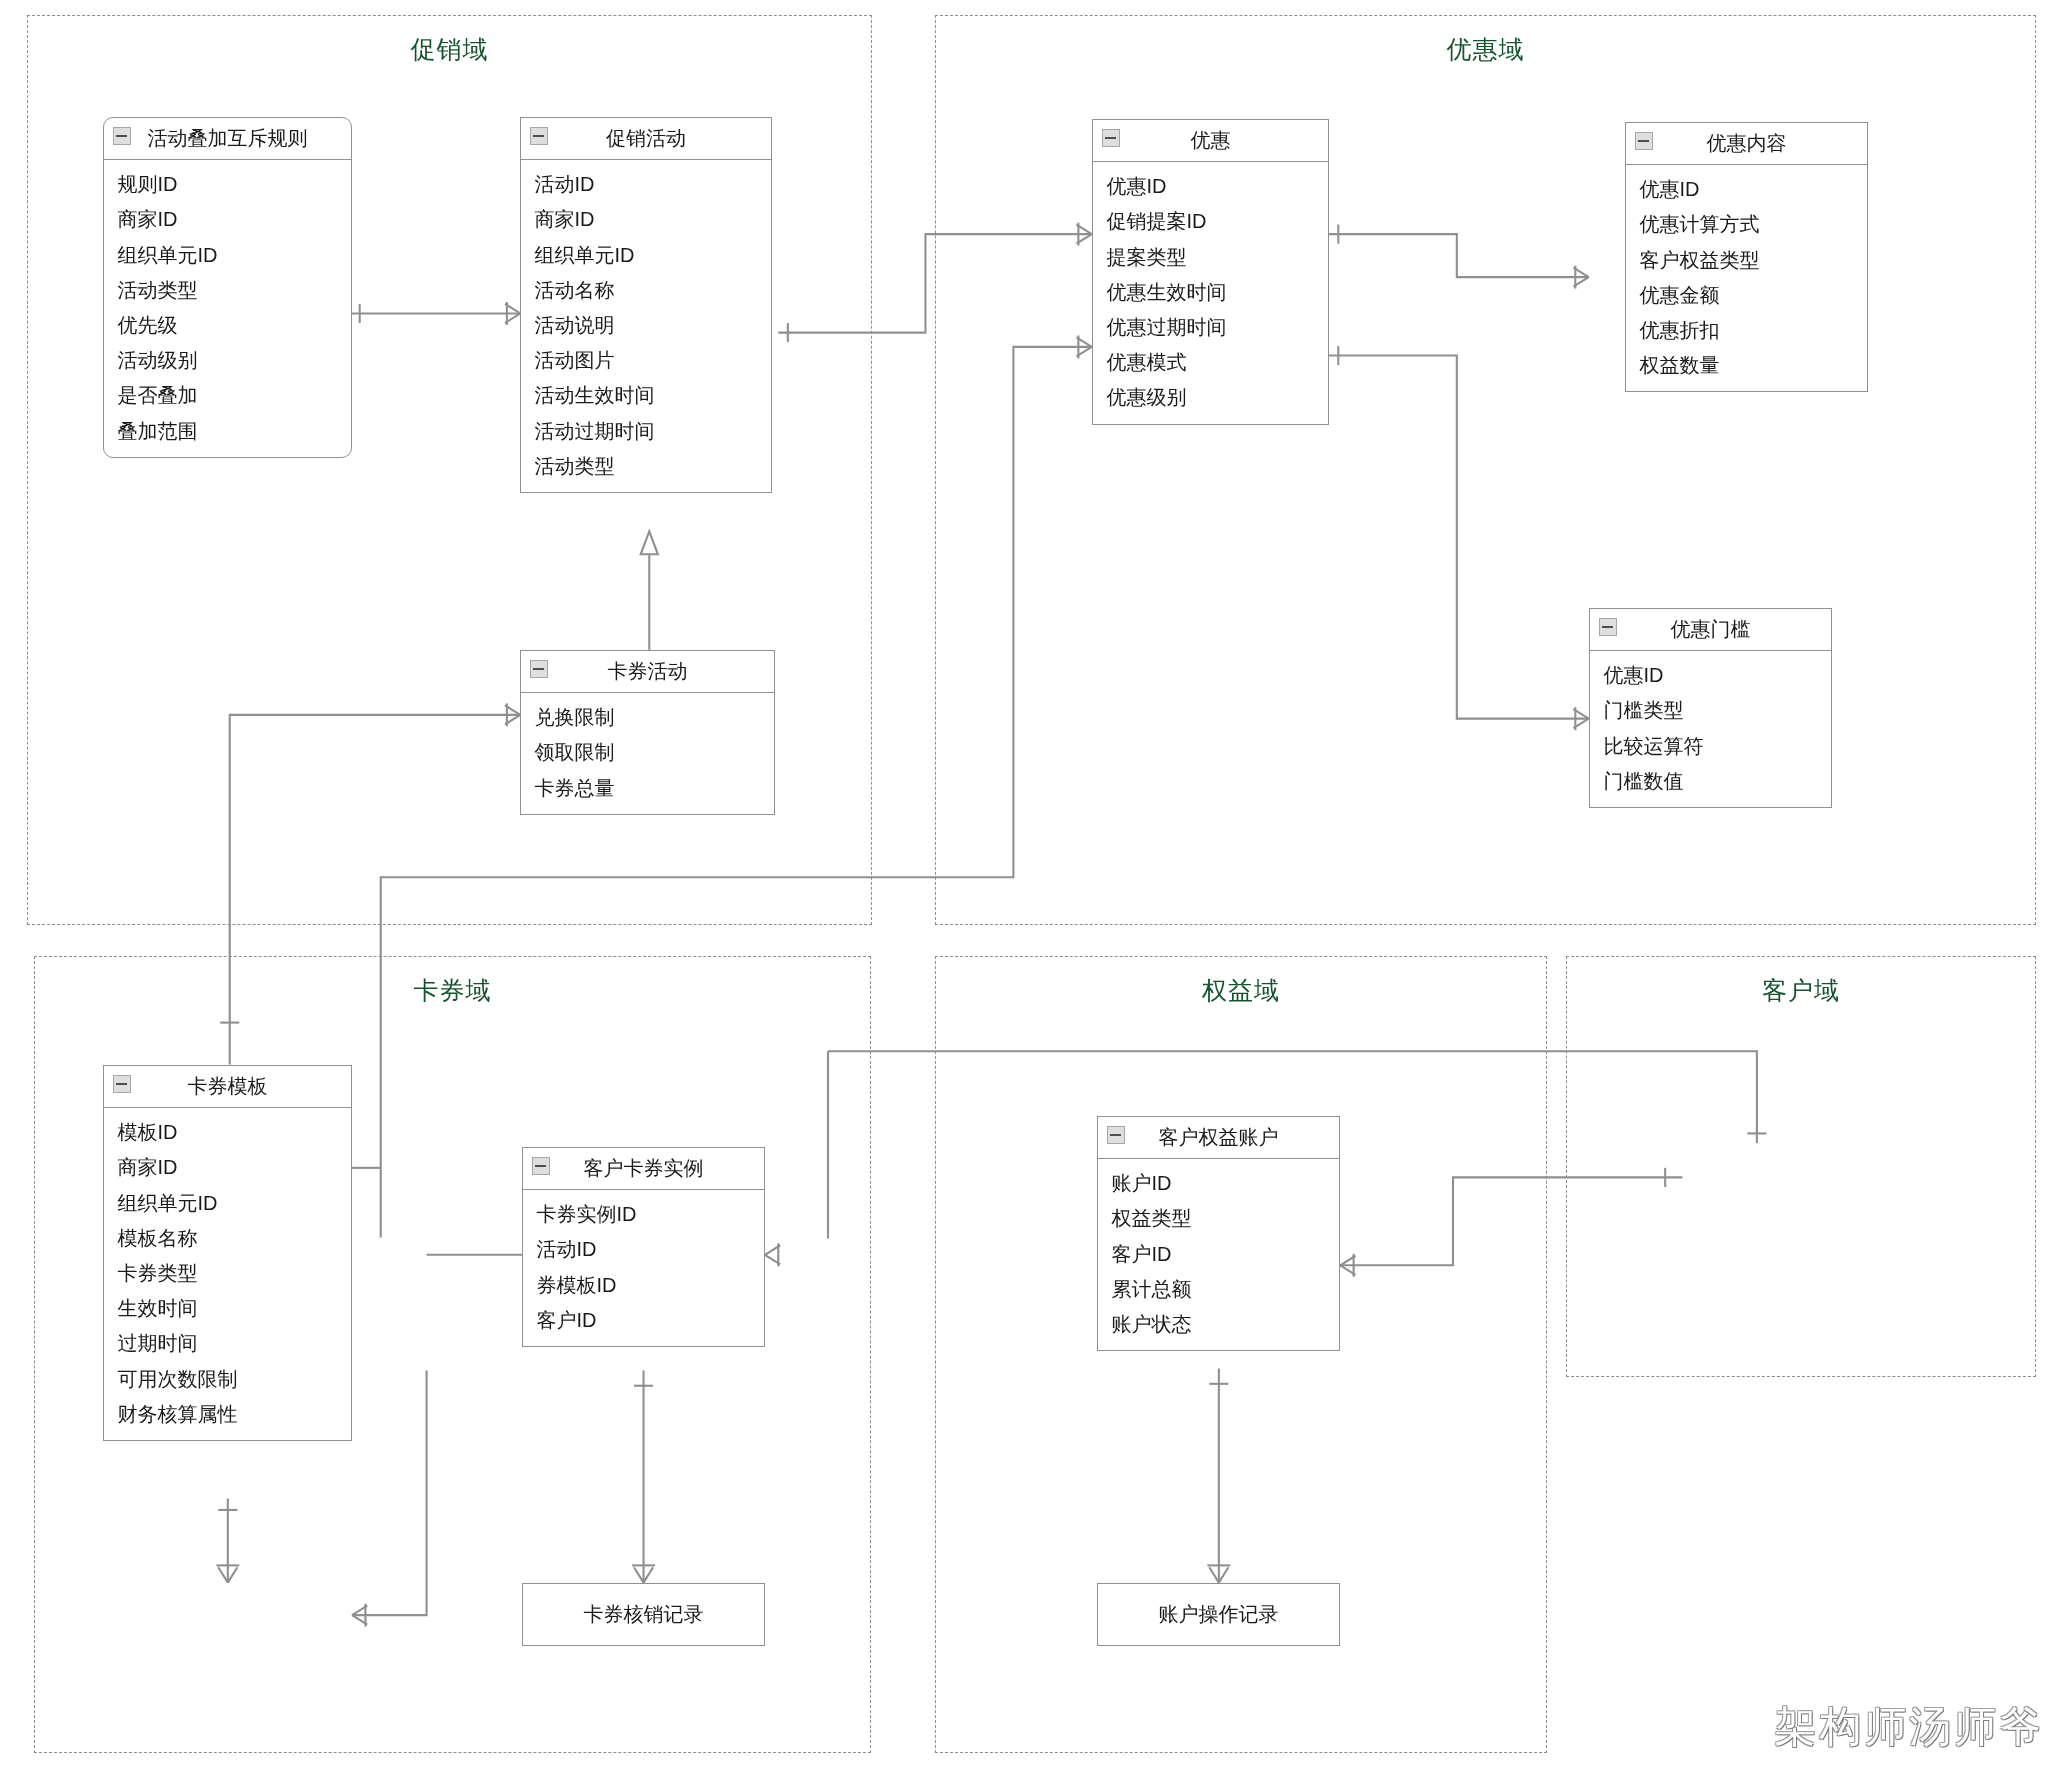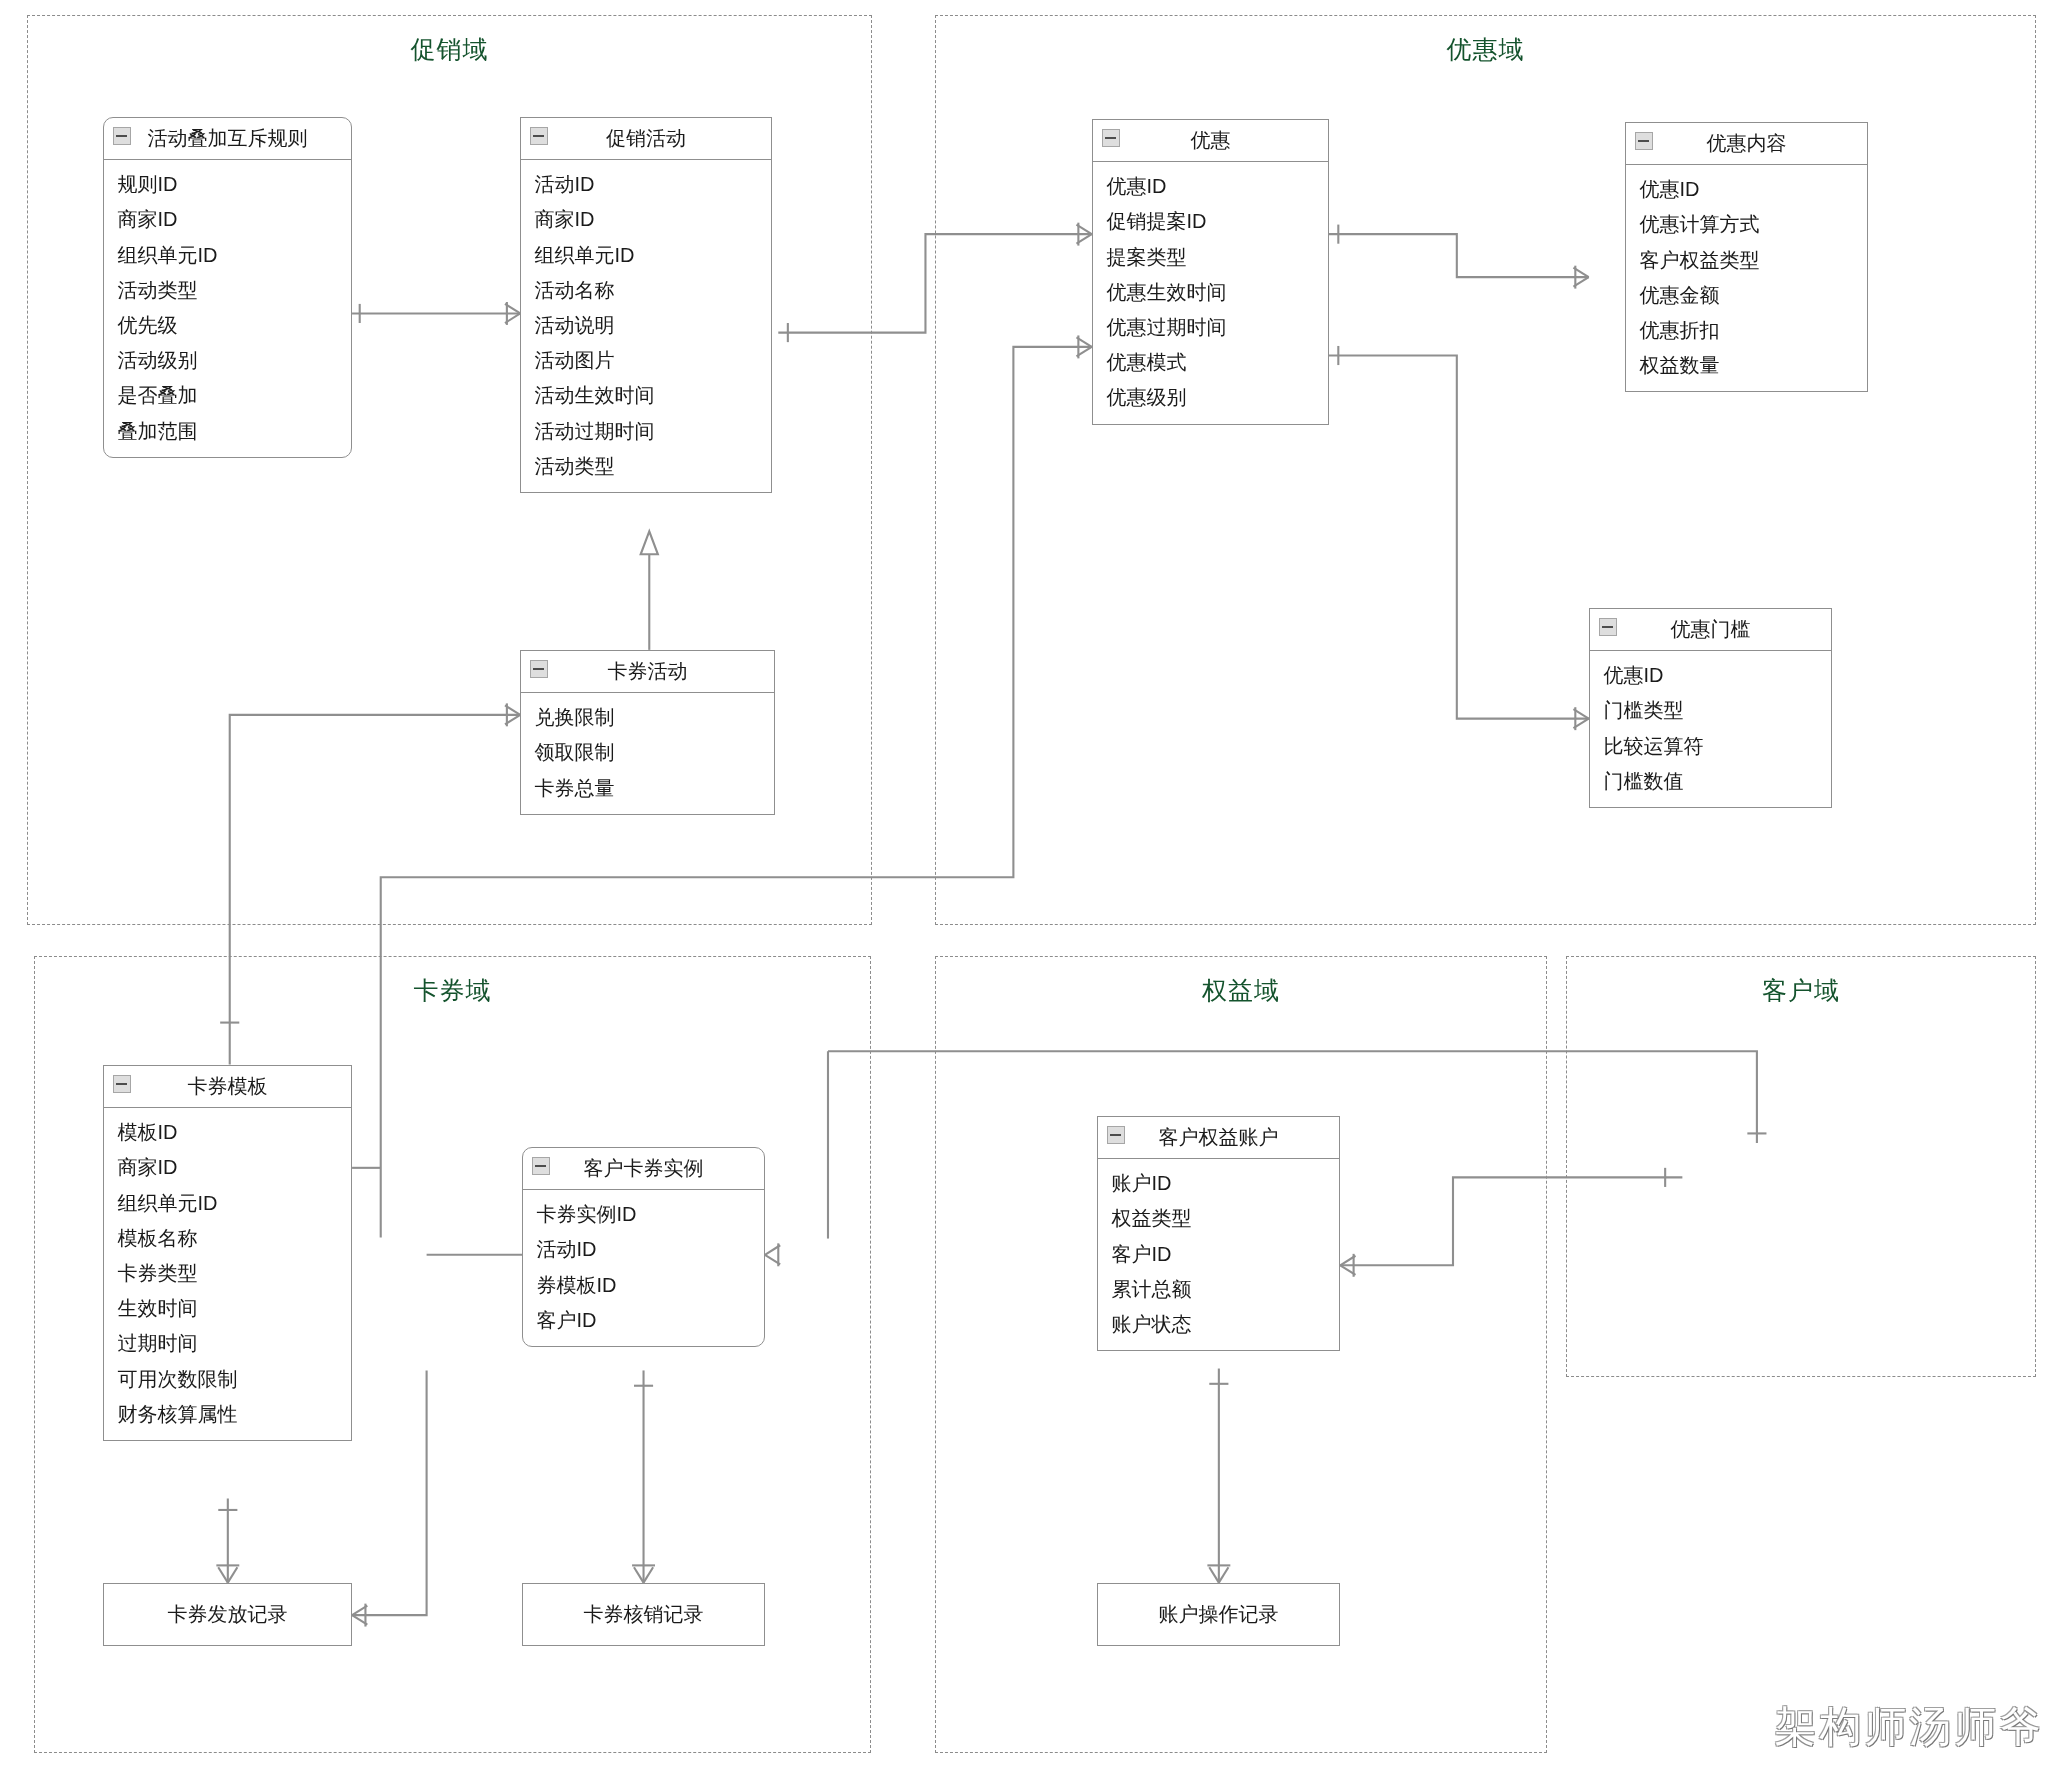--- a/index.html
+++ b/index.html
@@ -333,21 +333,21 @@
       <div class="attr">组织单元ID</div>
       <div class="attr">模板名称</div>
       <div class="attr">卡券类型</div>
       <div class="attr">生效时间</div>
       <div class="attr">过期时间</div>
       <div class="attr">可用次数限制</div>
       <div class="attr">财务核算属性</div>
     </div>
   </div>
 
-  <div class="entity" style="left:522px; top:1147px; width:243px;border-radius:10px;">
+  <div class="entity" style="left:522px; top:1147px; width:243px;">
     <div class="entity-head">
       <span class="minus-icon"></span>
       <span class="entity-title">客户卡券实例</span>
     </div>
     <div class="attrs">
       <div class="attr">卡券实例ID</div>
       <div class="attr">活动ID</div>
       <div class="attr">券模板ID</div>
       <div class="attr">客户ID</div>
     </div>
@@ -360,23 +360,20 @@
     </div>
     <div class="attrs">
       <div class="attr">账户ID</div>
       <div class="attr">权益类型</div>
       <div class="attr">客户ID</div>
       <div class="attr">累计总额</div>
       <div class="attr">账户状态</div>
     </div>
   </div>
 
-  <div class="simple-entity" style="left:103px; top:1583px; width:249px; height:63px;">
-    <span>卡券发放记录</span>
-  </div>
 
   <div class="simple-entity" style="left:522px; top:1583px; width:243px; height:63px;">
     <span>卡券核销记录</span>
   </div>
 
   <div class="simple-entity" style="left:1097px; top:1583px; width:243px; height:63px;font-family:Liberation Serif, serif;">
     <span>账户操作记录</span>
   </div>
 
 

